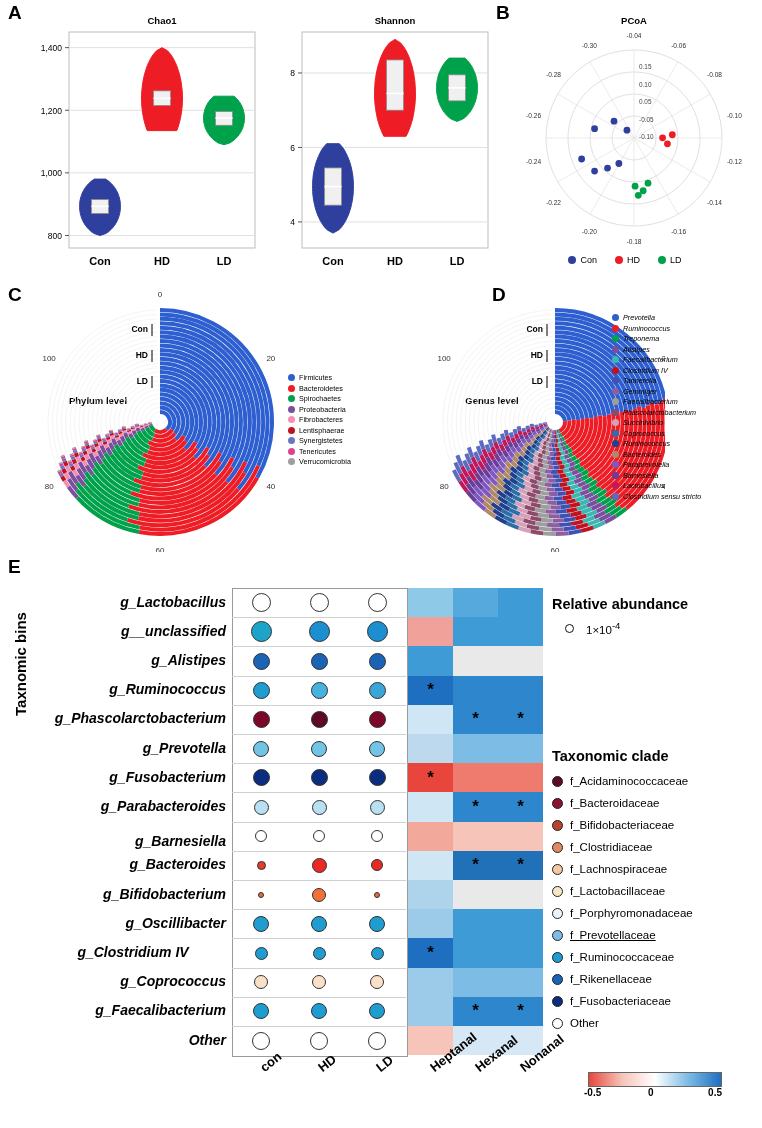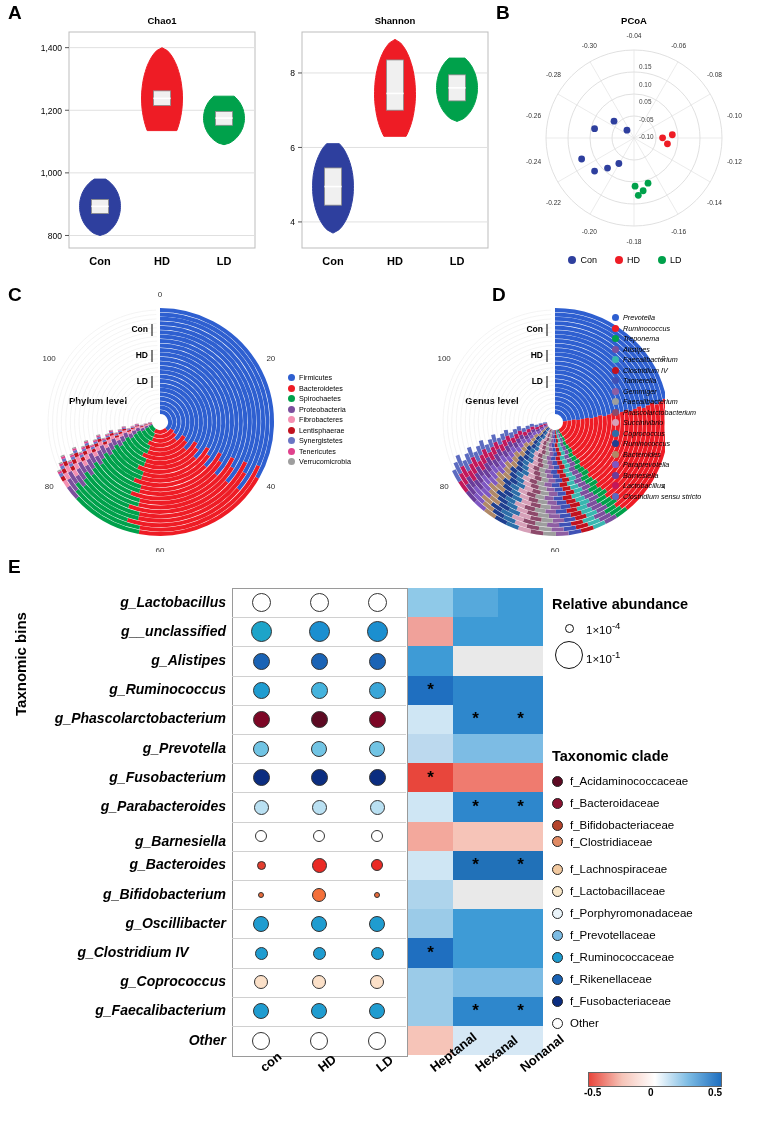--- a/index.html
+++ b/index.html
@@ -1032,56 +1032,52 @@
       <div class="collabel" style="position: absolute; left: 426.5px; top: 507.2px; transform: rotate(-38deg); transform-origin: left top; white-space: nowrap;">Heptanal</div>
       <div class="collabel" style="position: absolute; left: 471.5px; top: 507.2px; transform: rotate(-38deg); transform-origin: left top; white-space: nowrap;">Hexanal</div>
       <div class="collabel" style="position: absolute; left: 516.5px; top: 507.2px; transform: rotate(-38deg); transform-origin: left top; white-space: nowrap;">Nonanal</div>
     </div>
   <div id="eRALegend" style="position:absolute;left:552px;top:40px;">
       <div class="ra-title">Relative abundance</div>
       <div style="display: flex; align-items: center; height: 26px; margin-top: 3px;">
         <span style="display:inline-block;width:34px;text-align:center;"><span style="display:inline-block;width:7px;height:7px;border:1.3px solid #111;border-radius:50%;"></span></span>
         <span class="ra-item">1×10<sup>-4</sup></span>
       </div>
-      <div style="display: flex; align-items: center; height: 26px; margin-top: 3px;">
-        <span style="display:inline-block;width:34px;text-align:center;"><span style="display:inline-block;width:26px;height:26px;border:1.3px solid #111;border-radius:50%;"></span></span>
-        <span class="ra-item">1×10<sup>-1</sup></span>
-      </div>
     </div>
   <div id="eTCLegend" style="position:absolute;left:552px;top:192px;">
       <div class="ra-title" style="margin-bottom: 6px;">Taxonomic clade</div>
       <div style="height: 22px; display: flex; align-items: center;">
         <span class="tc-dot" style="background:#5d0a23;border:1px solid #222;"></span>
         <span class="tc-item">f_Acidaminococcaceae</span>
       </div>
       <div style="height: 22px; display: flex; align-items: center;">
         <span class="tc-dot" style="background:#8c1231;border:1px solid #222;"></span>
         <span class="tc-item">f_Bacteroidaceae</span>
       </div>
       <div style="height: 22px; display: flex; align-items: center;">
         <span class="tc-dot" style="background:#b5442b;border:1px solid #222;"></span>
         <span class="tc-item">f_Bifidobacteriaceae</span>
       </div>
-      <div style="height: 22px; display: flex; ">
+      <div style="height: 22px; display: flex; align-items: center;">
         <span class="tc-dot" style="background:#e08a63;border:1px solid #222;"></span>
         <span class="tc-item">f_Clostridiaceae</span>
       </div>
       <div style="height: 22px; display: flex; align-items: center;">
         <span class="tc-dot" style="background:#f2c9a0;border:1px solid #222;"></span>
         <span class="tc-item">f_Lachnospiraceae</span>
       </div>
       <div style="height: 22px; display: flex; align-items: center;">
         <span class="tc-dot" style="background:#f7e6c8;border:1px solid #222;"></span>
         <span class="tc-item">f_Lactobacillaceae</span>
       </div>
       <div style="height: 22px; display: flex; align-items: center;">
         <span class="tc-dot" style="background:#eaf4fa;border:1px solid #222;"></span>
         <span class="tc-item">f_Porphyromonadaceae</span>
       </div>
-      <div style="height: 22px; display: flex; align-items: center;">
+      <div style="height: 22px; display: flex; align-items: center; text-decoration: underline;">
         <span class="tc-dot" style="background:#7dbce4;border:1px solid #222;"></span>
         <span class="tc-item">f_Prevotellaceae</span>
       </div>
       <div style="height: 22px; display: flex; align-items: center;">
         <span class="tc-dot" style="background:#1f9cd0;border:1px solid #222;"></span>
         <span class="tc-item">f_Ruminococcaceae</span>
       </div>
       <div style="height: 22px; display: flex; align-items: center;">
         <span class="tc-dot" style="background:#1a63b5;border:1px solid #222;"></span>
         <span class="tc-item">f_Rikenellaceae</span>

